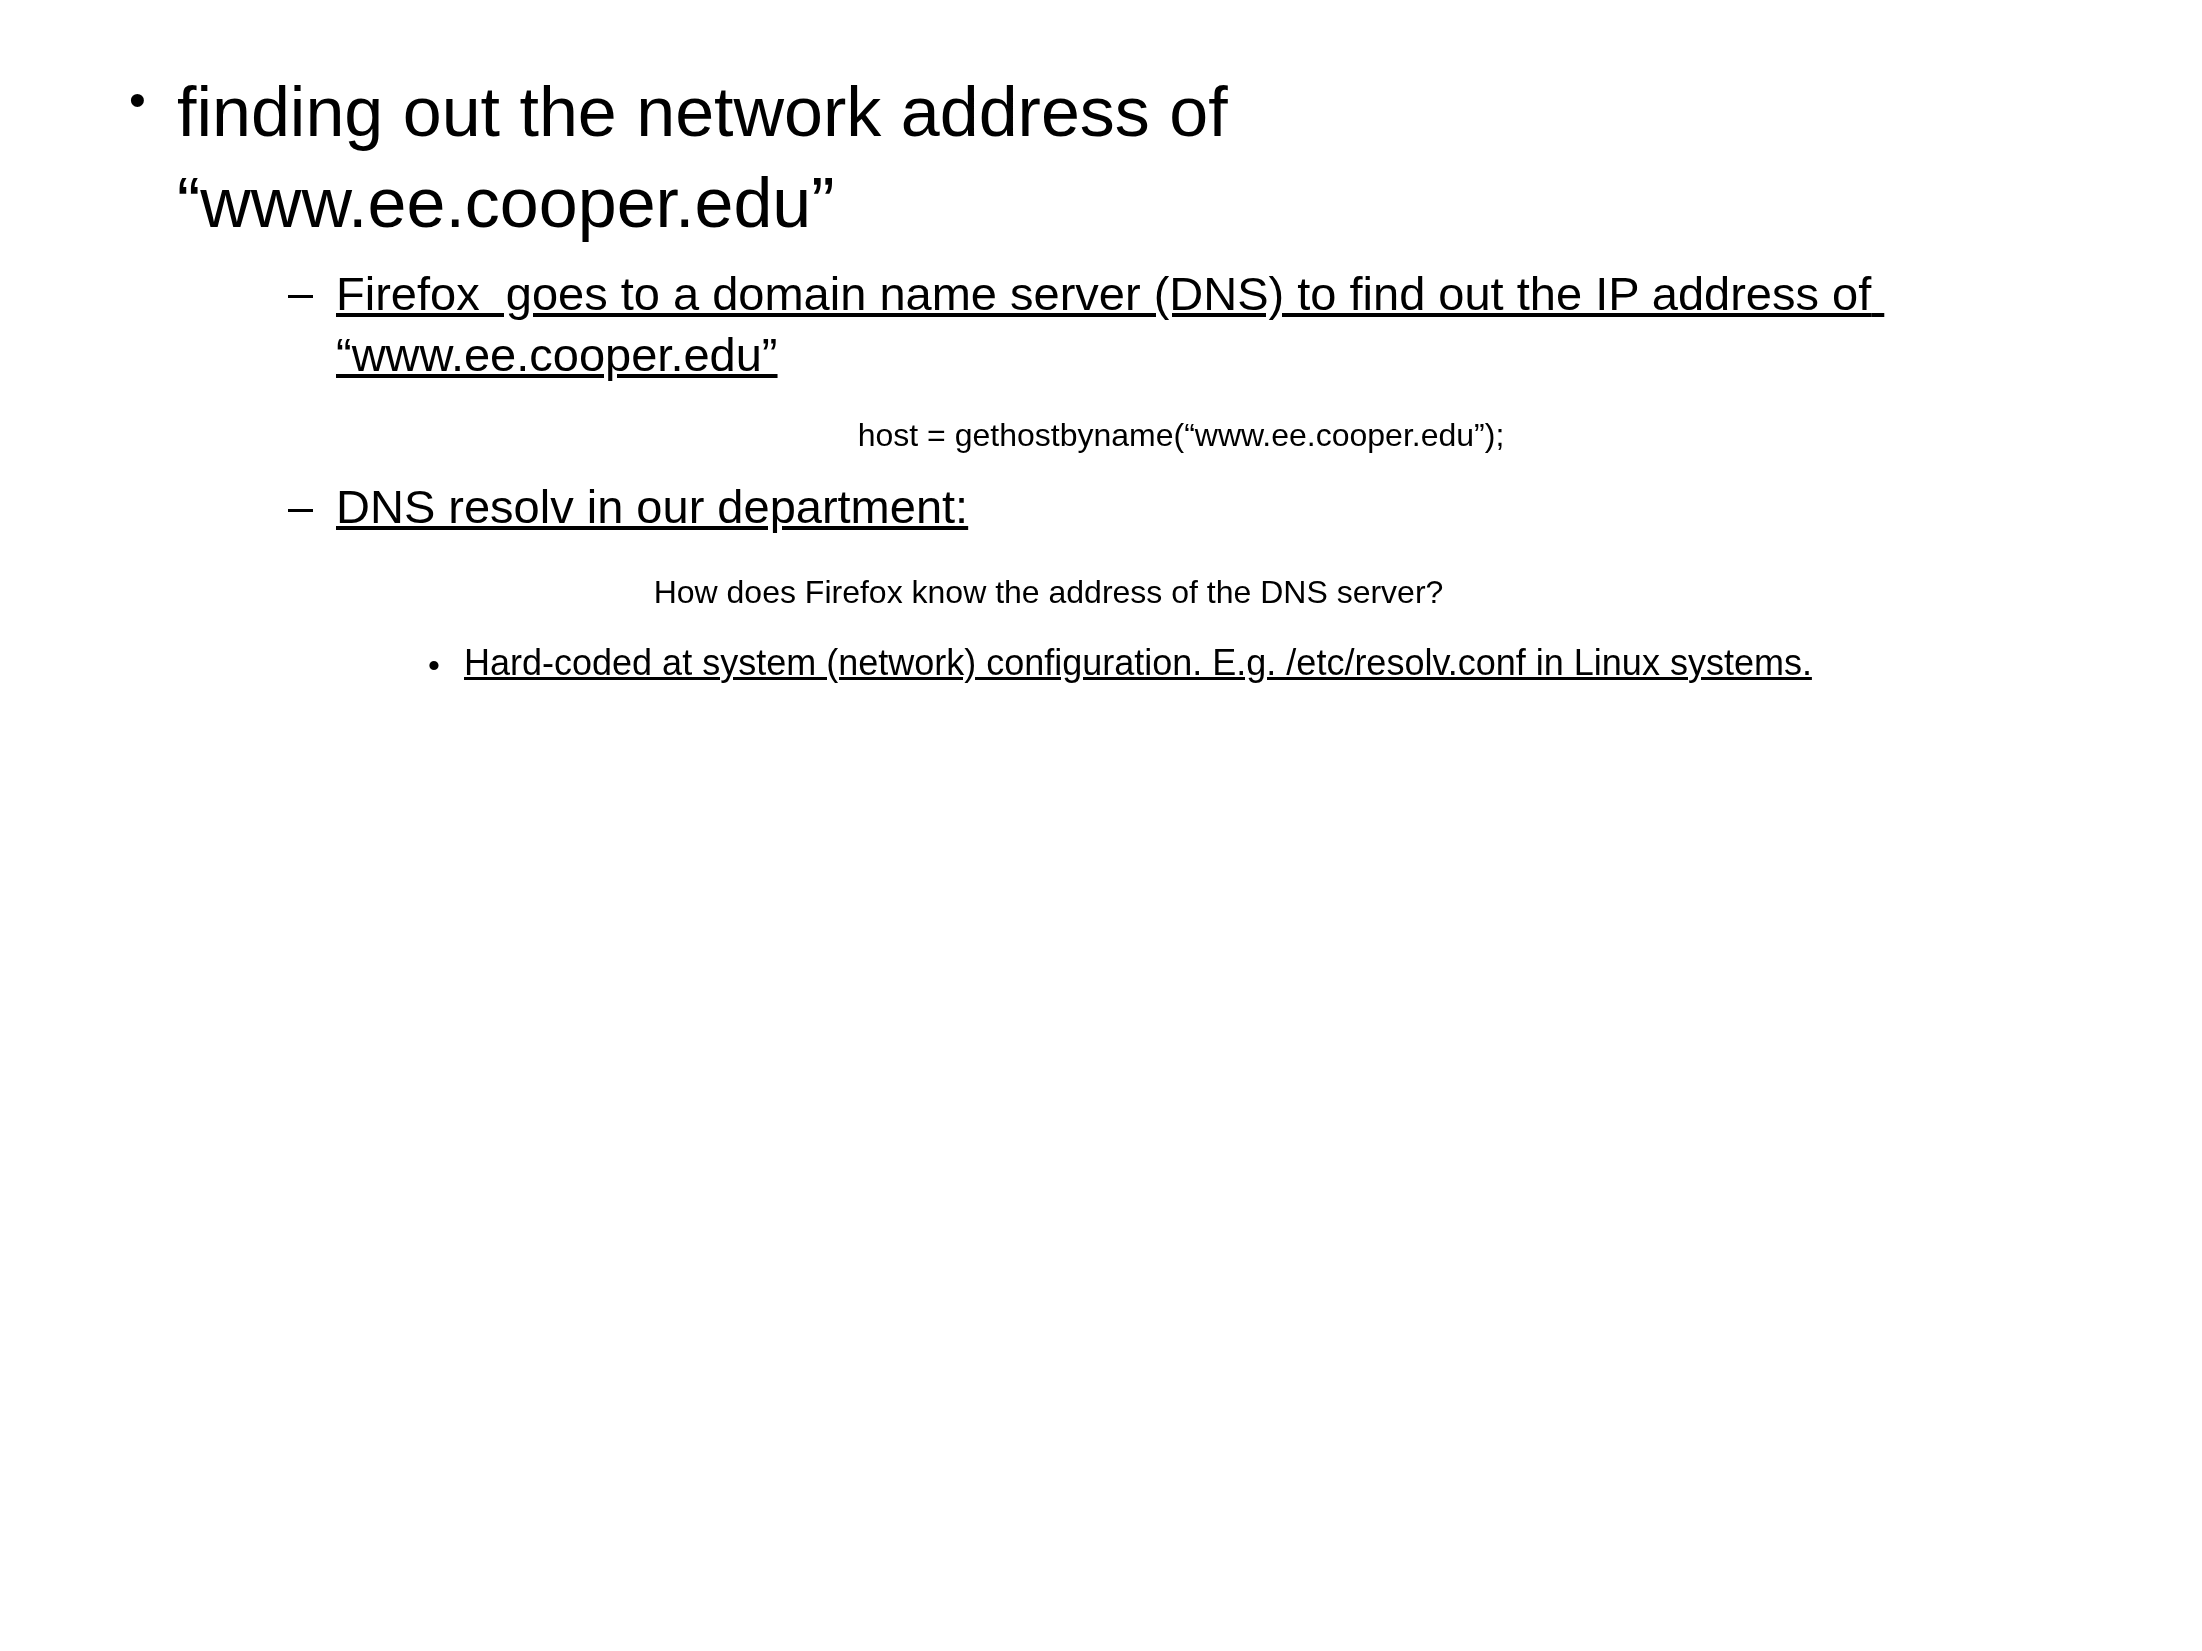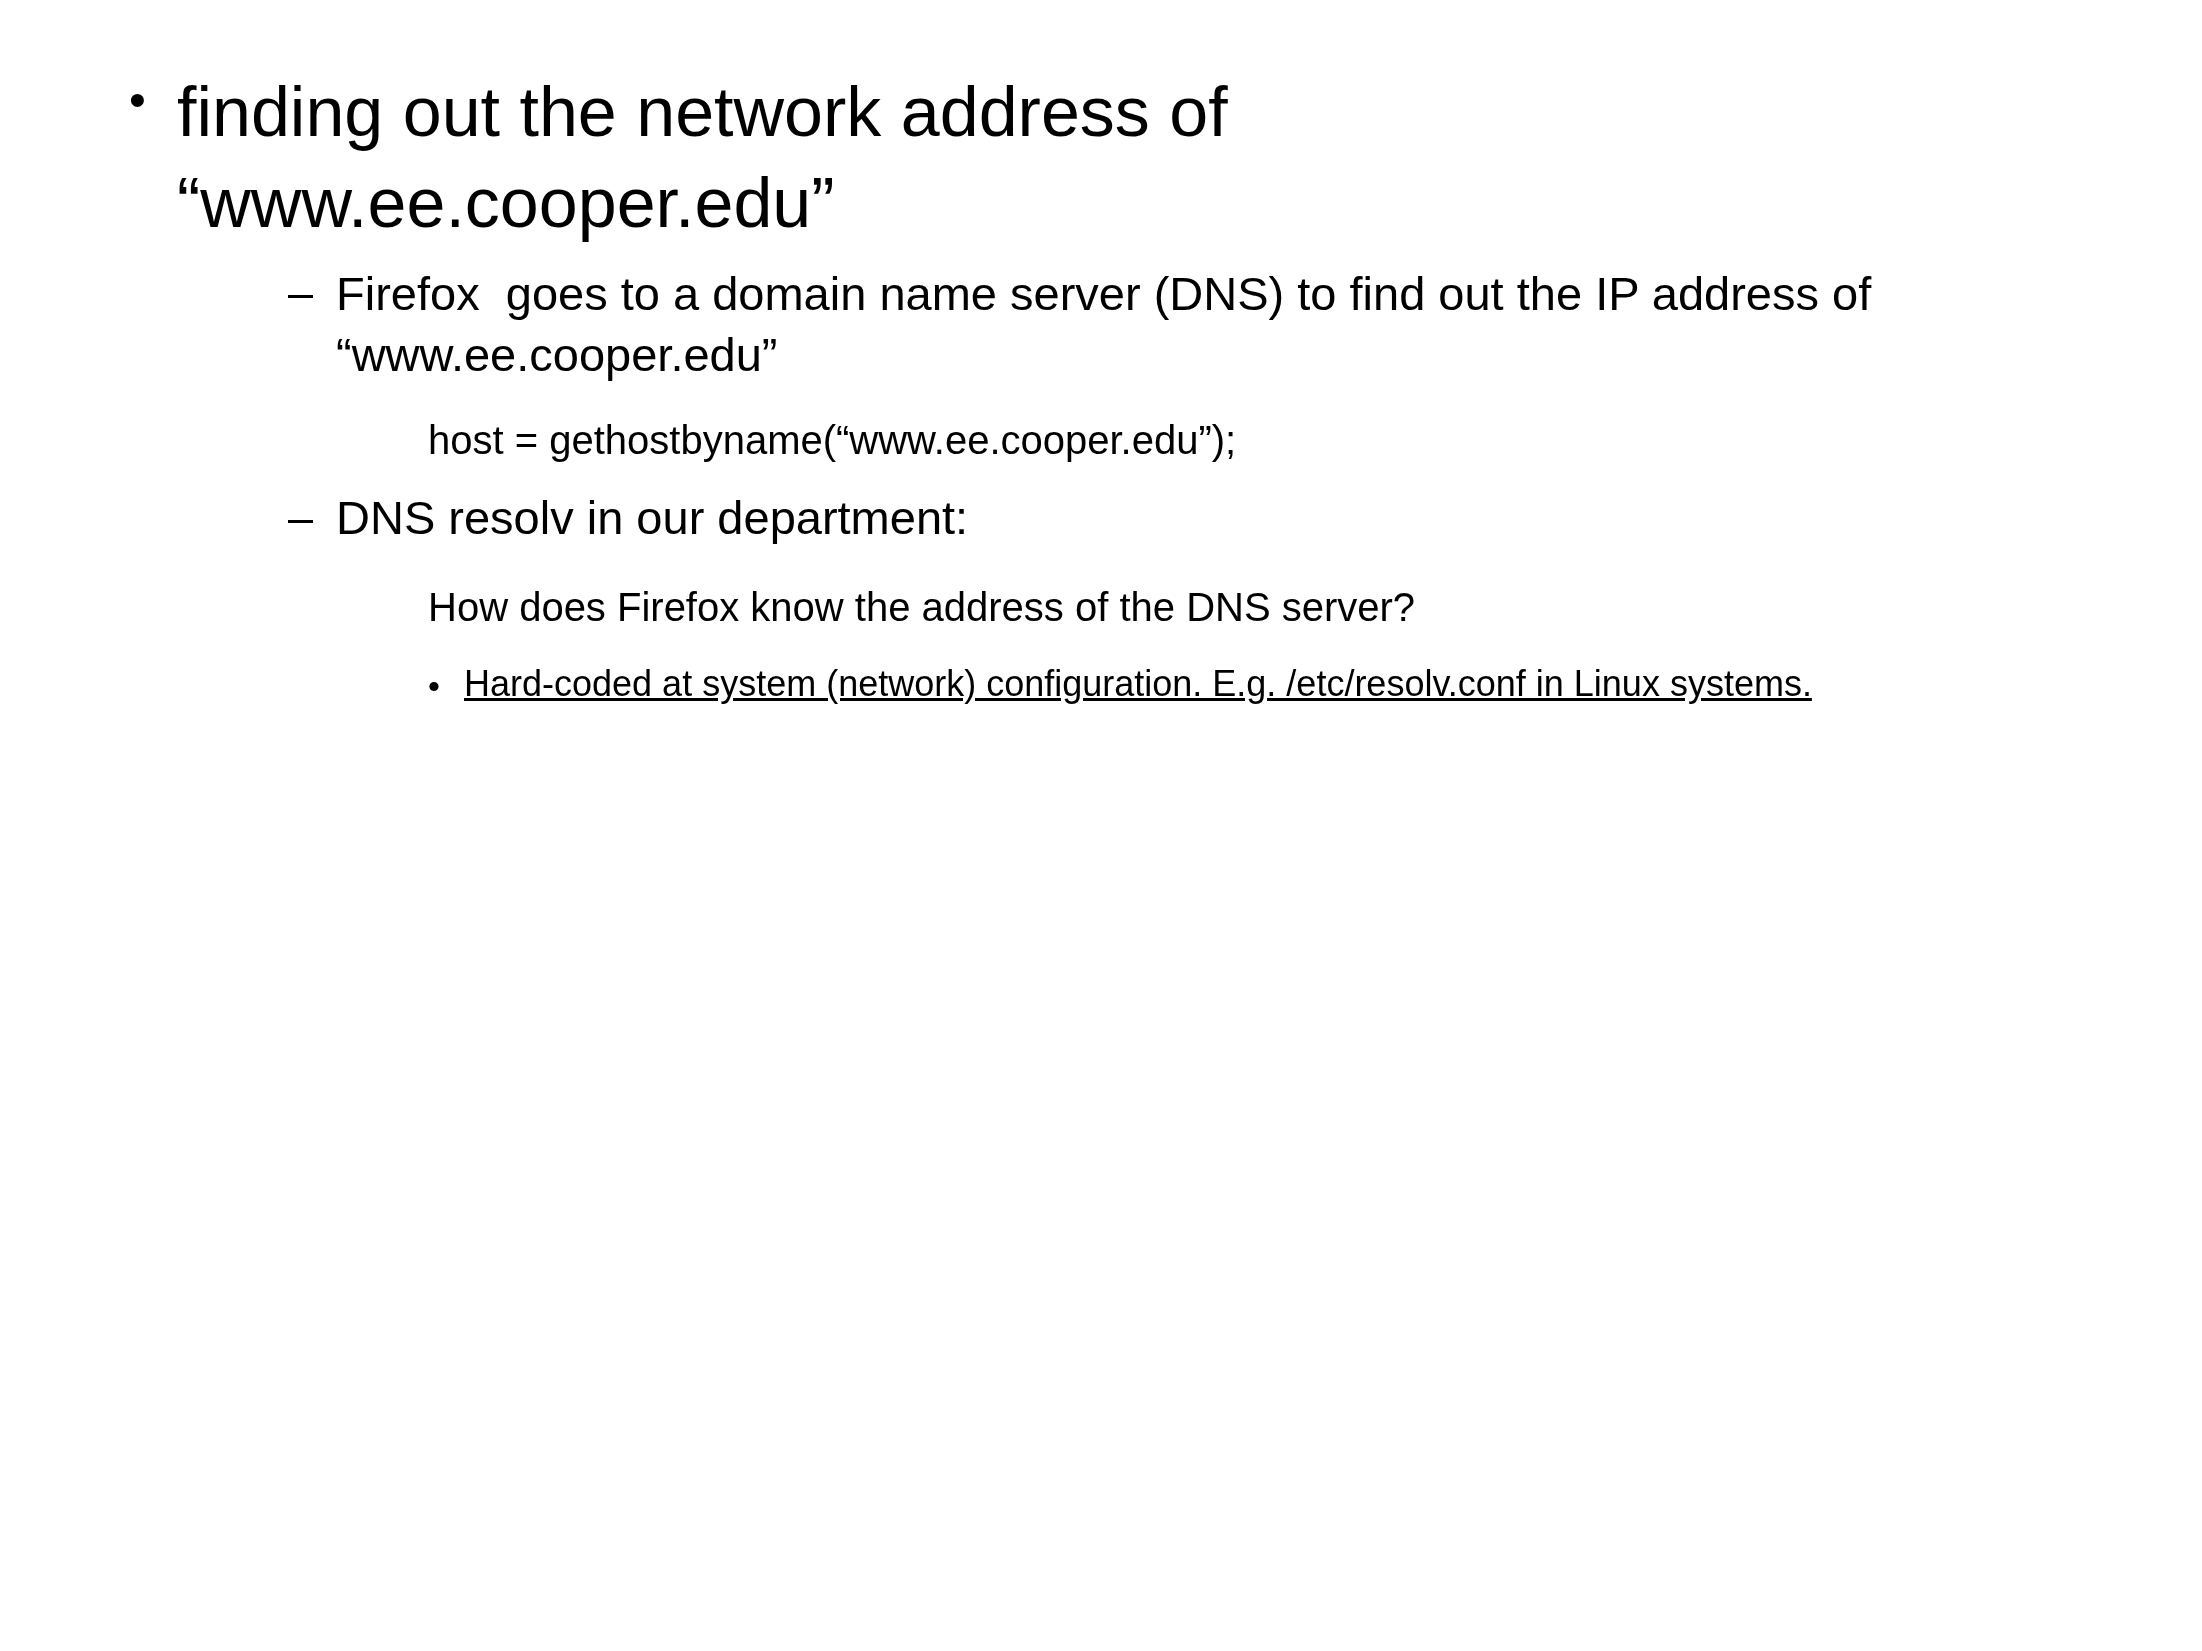--- a/index.html
+++ b/index.html
@@ -75,34 +75,36 @@
   .lvl2 .marker {
     width: 48px;
     font-size: 45px;
     line-height: 1.30;
     padding-top: 1.7px;
   }
   .lvl2 .text {
     font-size: 47px;
     line-height: 1.31;
     max-width: 1652px;
+    text-decoration: underline;
   }
 
   
   .lvl3 {
     margin-left: 299px;
     margin-bottom: 8.6px;
   }
   .lvl3 .marker {
     width: 0px;
   }
   .lvl3 .text {
-    font-size: 40px;
+    font-size: 32px;
     line-height: 1.32;
     max-width: 1506px;
+    text-align: center;
   }
   .lvl3.hanging .text {
     padding-left: 36px;
     text-indent: -36px;
   }
   .lvl3.wrapindent .text {
     max-width: 1205px;
   }
 
   

